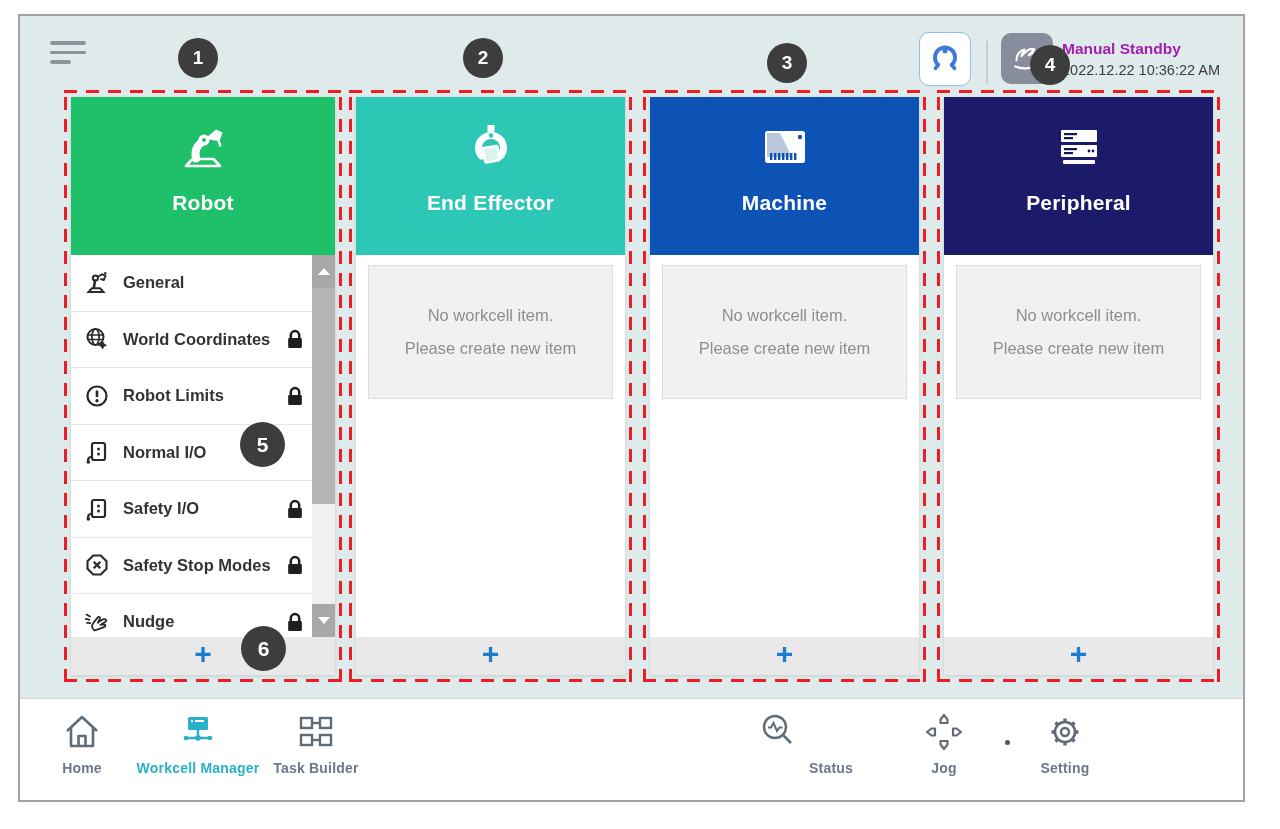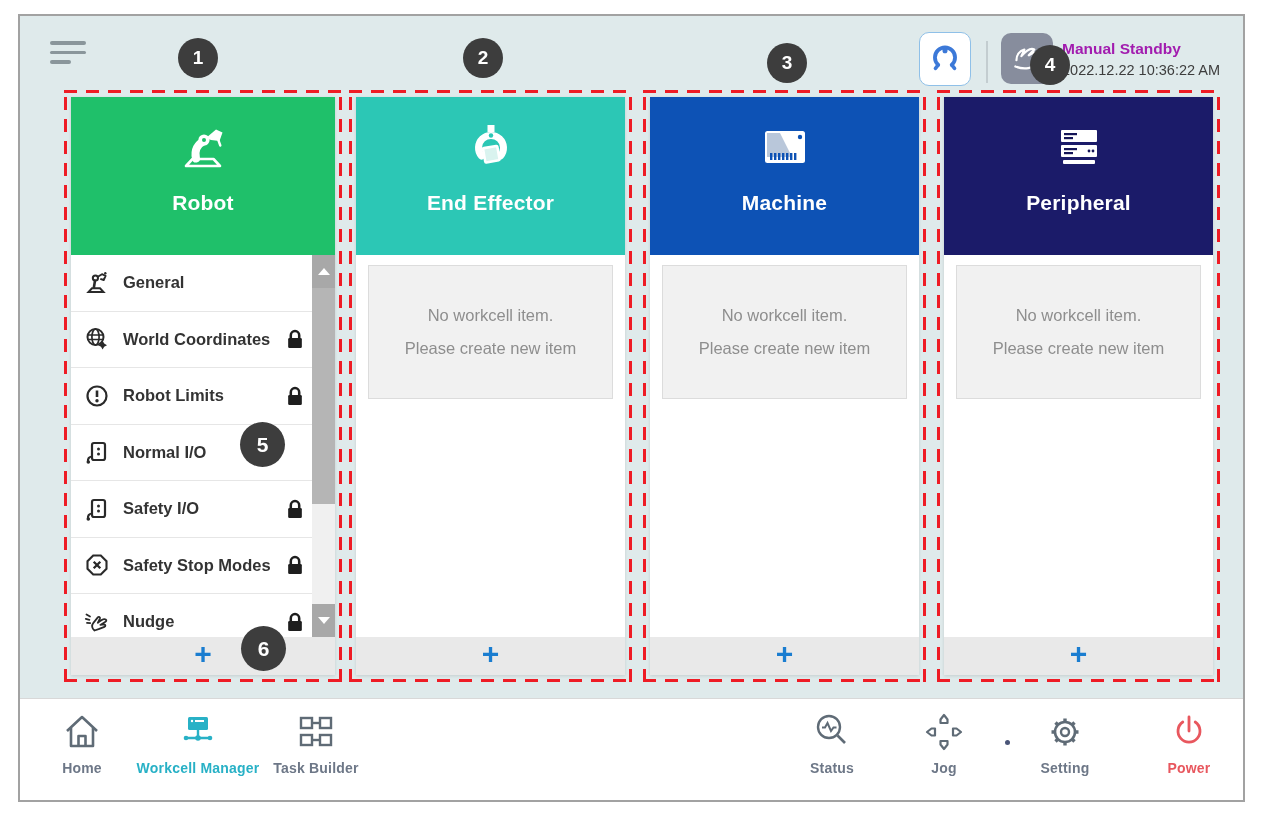--- a/index.html
+++ b/index.html
@@ -74,21 +74,21 @@
              color:#8e8e8e;font-size:16.5px;line-height:2.0;}
 
   
   .nav{position:absolute;left:0;right:0;bottom:0;height:101px;background:#fff;border-top:1px solid #d8d8d8;}
   .nav-item{position:absolute;top:10px;transform:translateX(-50%);text-align:center;cursor:pointer;width:150px;}
   .nav-icon{height:46px;display:flex;align-items:center;justify-content:center;}
   .nav-label{margin-top:5px;font-size:14px;font-weight:bold;color:#6d7787;letter-spacing:.2px;}
   .nav-item.active .nav-label{color:#28b1c6;}
   .nav-item.power .nav-label{color:#e8575e;}
   #nav-home{left:62px;} #nav-wm{left:178px;text-align:center;} #nav-tb{left:296px;} #nav-tw{left:432px;}
-  #nav-status{left:812px;} #nav-jog{left:924px;} #nav-setting{left:1045px;} #nav-power{left:1169px;}
+  #nav-status{left:758px;text-align:right;} #nav-jog{left:924px;} #nav-setting{left:1045px;} #nav-power{left:1169px;}
   .nav-dot{position:absolute;left:985px;top:724px;width:5px;height:5px;border-radius:50%;background:#4a5578;}
 </style>
 </head>
 <body>
 
 <div class="stage">
   <div class="frame">
 
     <div class="hamburger">
       <div></div>
@@ -416,26 +416,17 @@
       <div class="nav-item" id="nav-setting">
         <div class="nav-icon">
           <svg width="44" height="44" viewBox="0 0 44 44" fill="none" stroke="#5f6b76">
             <circle cx="22" cy="22" r="10" stroke-width="2.6"></circle>
             <circle cx="22" cy="22" r="4" stroke-width="2.4"></circle>
             <path d="M22 8.5 v3.5 M22 32 v3.5 M8.5 22 h3.5 M32 22 h3.5 M12.5 12.5 l2.6 2.6 M28.9 28.9 l2.6 2.6 M31.5 12.5 l-2.6 2.6 M15.1 28.9 l-2.6 2.6" stroke-width="3.4"></path>
           </svg>
         </div>
         <div class="nav-label">Setting</div>
       </div>
-      <div class="nav-item power" id="nav-power">
-        <div class="nav-icon">
-          <svg width="44" height="44" viewBox="0 0 44 44" fill="none" stroke="#e8575e" stroke-width="2.8" stroke-linecap="round">
-            <path d="M15.8 12 a11 11 0 1 0 12.4 0"></path>
-            <path d="M22 7 V21"></path>
-          </svg>
-        </div>
-        <div class="nav-label">Power</div>
-      </div>
     </div>
     <div class="nav-dot"></div>
 
   </div>
 </div>
 
 </body></html>

